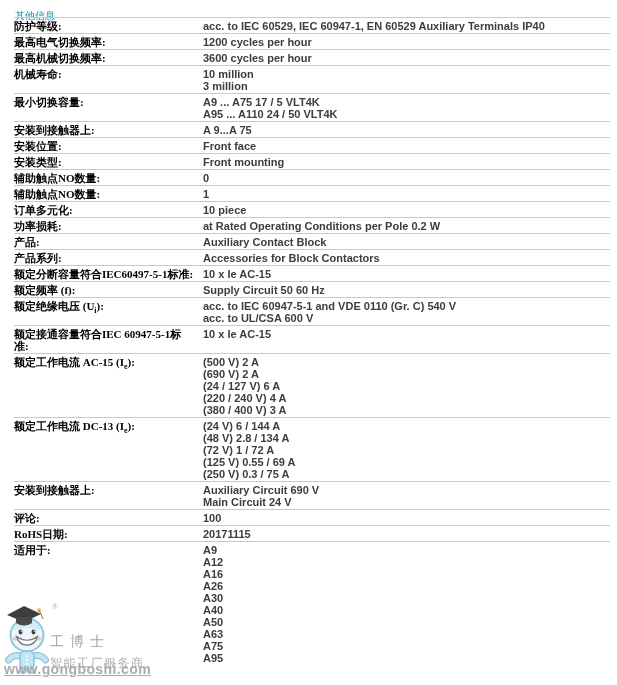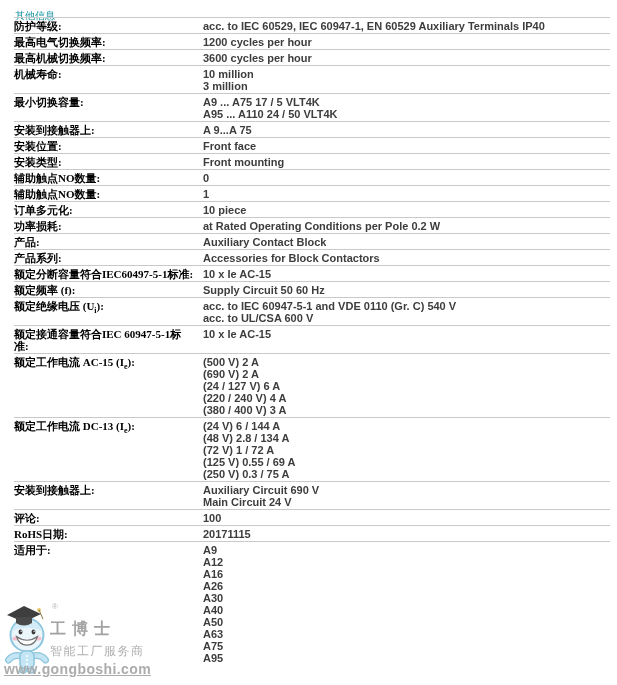--- a/index.html
+++ b/index.html
@@ -38,23 +38,23 @@
   td .val-line{white-space:nowrap;}
 
   .logo{
     position:absolute;left:4px;top:600px;width:160px;height:82px;
     color:var(--logo-text);opacity:.92;
   }
   .mascot{position:absolute;left:0;top:2px;}
   .brand-block{position:absolute;left:46px;top:3px;}
   .reg-mark{display:block;font-size:8px;line-height:8px;margin-left:2px;color:#b0b0b0;}
   .brand-name{
-    font-family:"DejaVu Serif",serif;font-weight:bold;
-    font-size:16px;line-height:20px;letter-spacing:6px;
-    color:var(--logo-text);margin-top:8px;
+    font-family:"DejaVu Serif",serif;font-weight:normal;
+    font-size:14px;line-height:20px;letter-spacing:6px;
+    color:var(--logo-text);margin-top:20px;
   }
   .brand-tagline{font-size:12px;letter-spacing:1.5px;margin-top:4px;color:#a8a8a8;}
   .brand-url{
     position:absolute;left:0;top:61px;font-size:14px;
     color:#a5a5a5;letter-spacing:.4px;font-weight:bold;text-decoration:underline;
   }
 </style>
 </head>
 <body>
 

